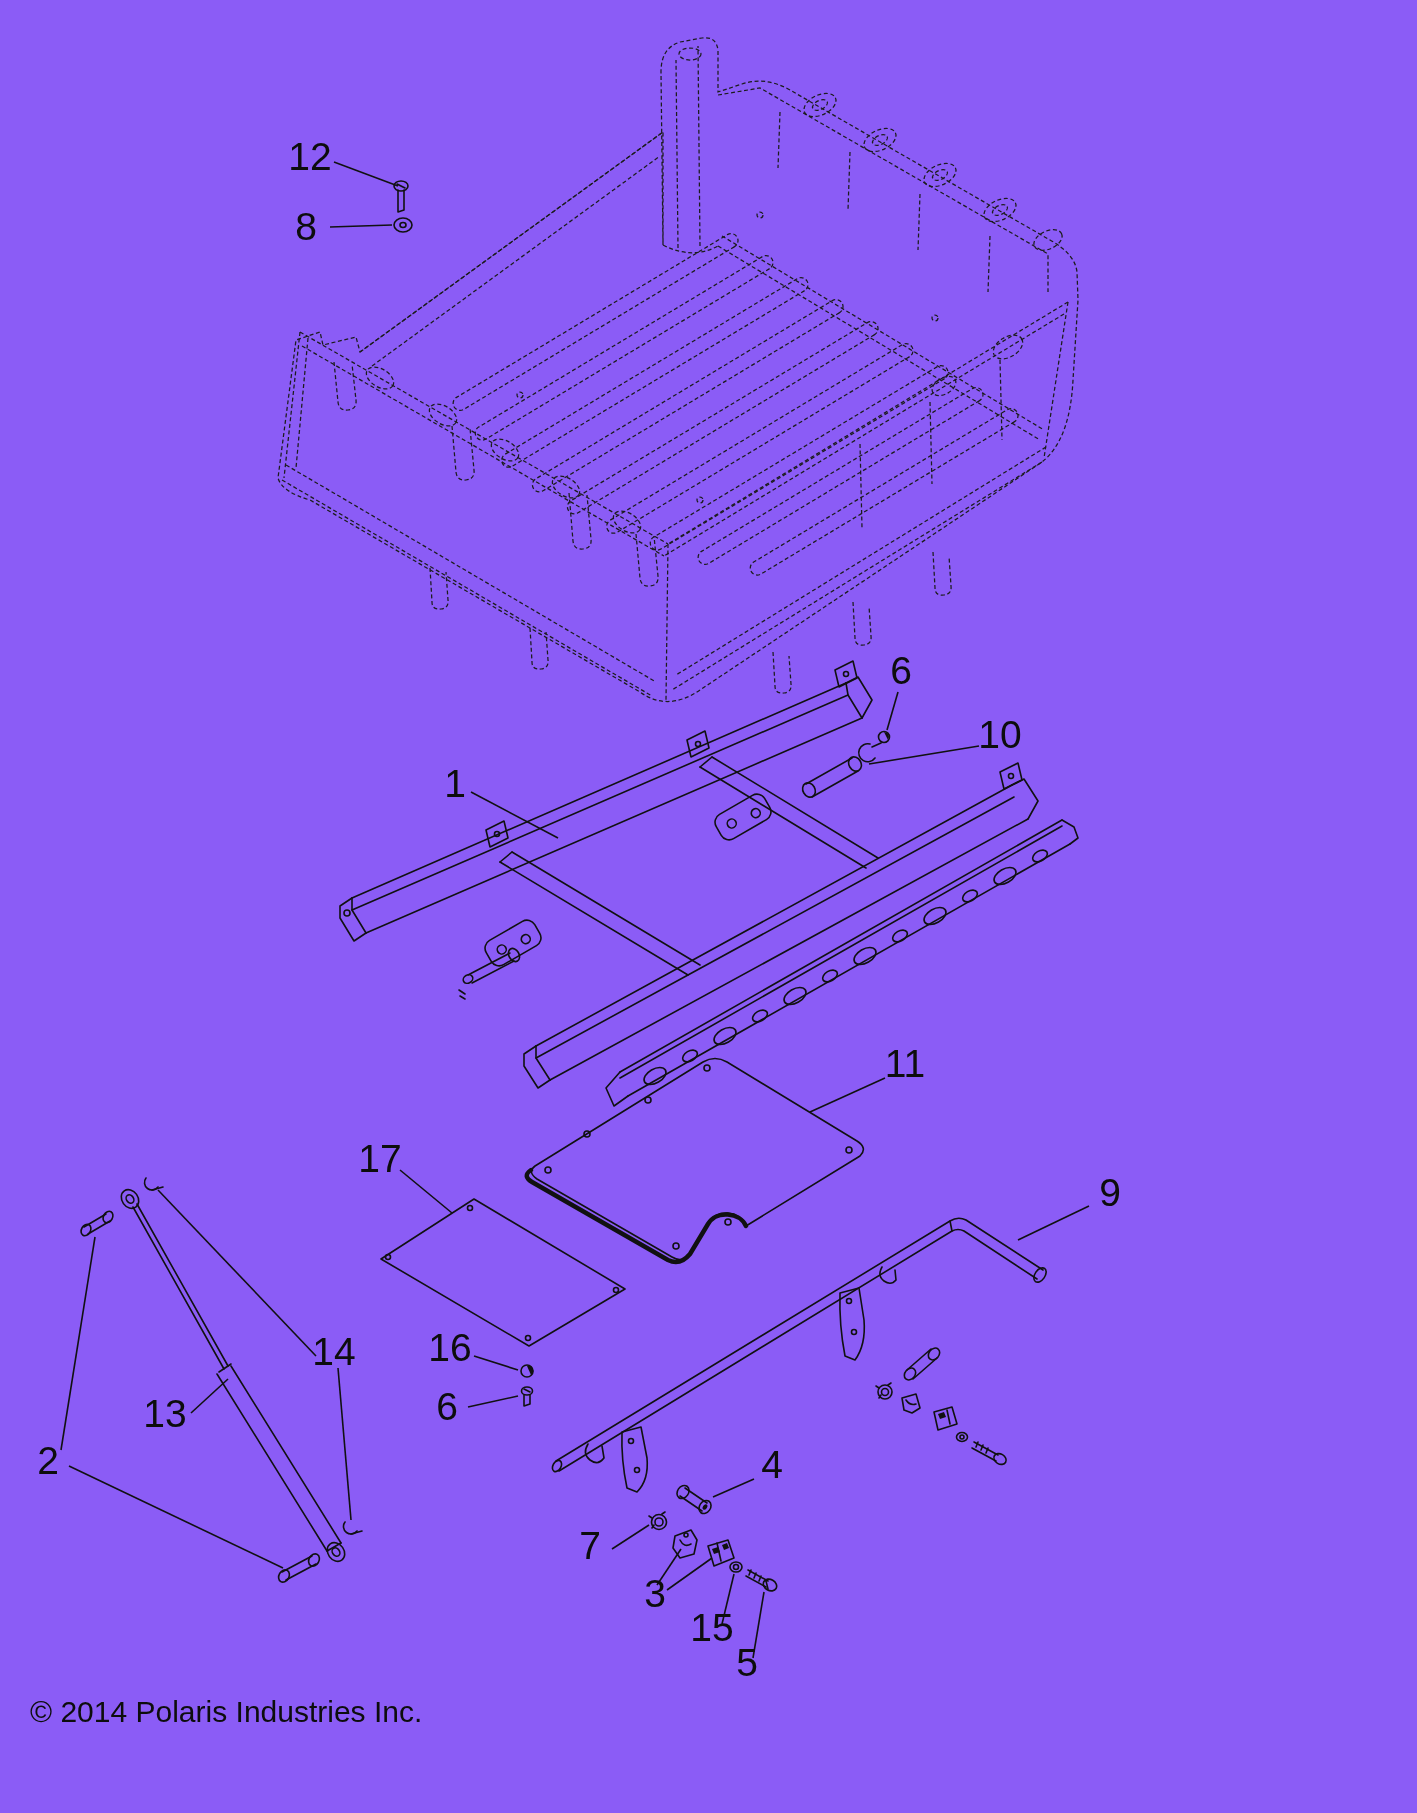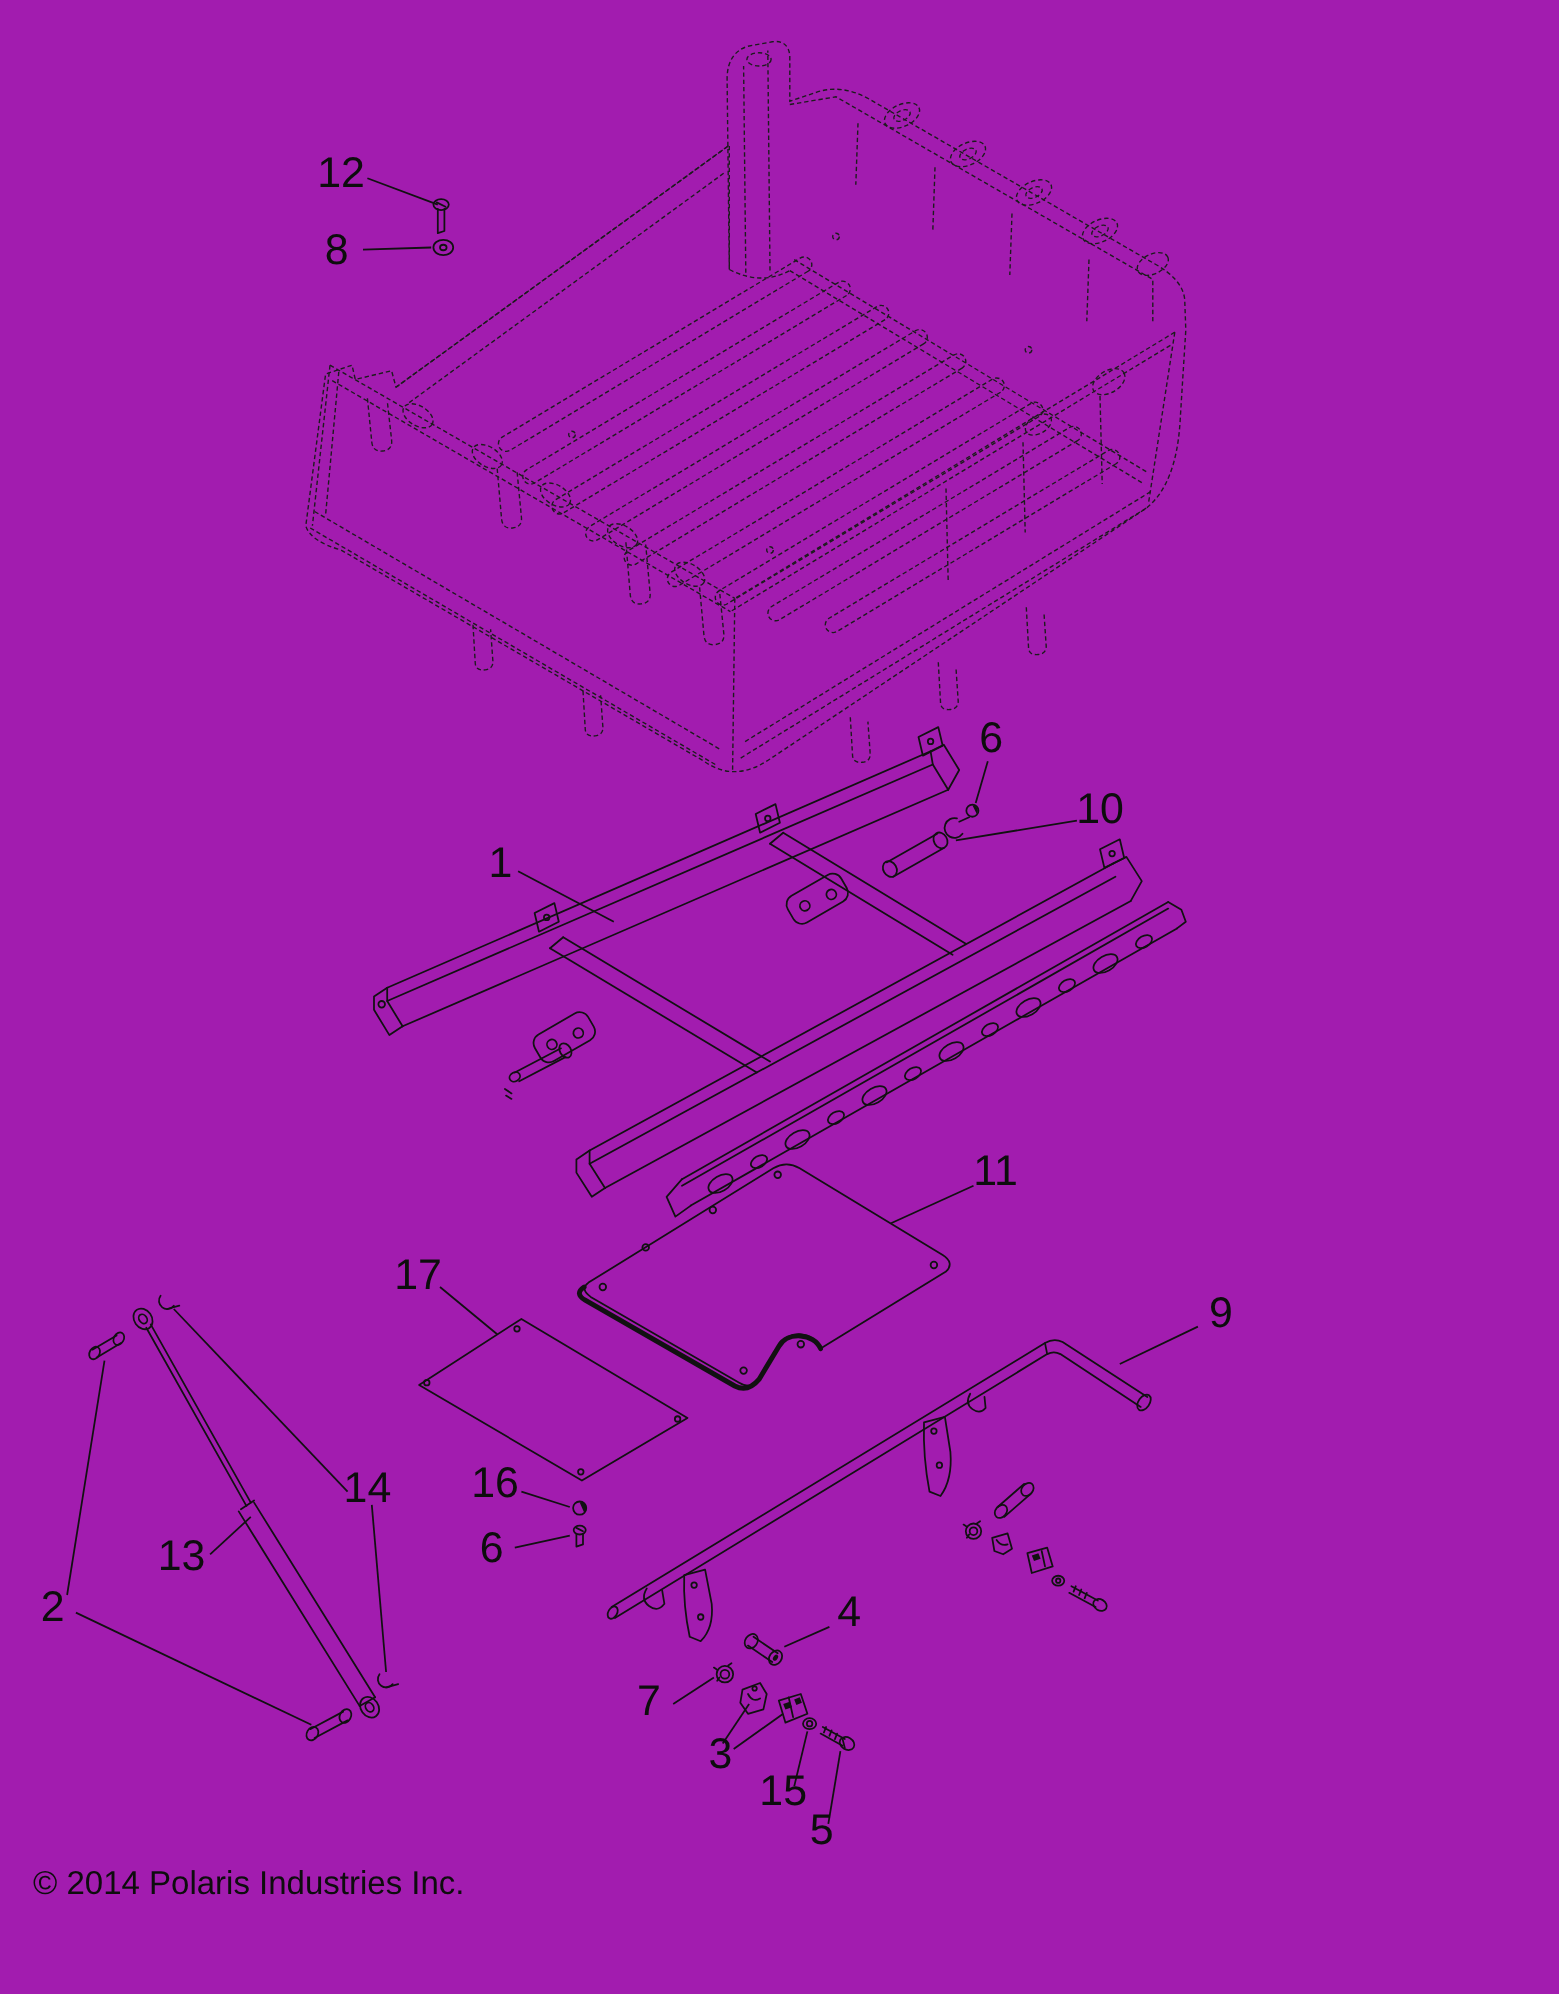--- a/index.html
+++ b/index.html
@@ -1,16 +1,16 @@
 <!DOCTYPE html>
 <html><head>
 <meta charset="utf-8">
 <style>
   html,body{margin:0;padding:0;background:#ffffff;}
-  .canvas{position:relative;width:1417px;height:1813px;background:#a21caf;overflow:hidden;
+  .canvas{position:relative;width:1417px;height:1813px;background:#8b5cf6;overflow:hidden;
           font-family:"Liberation Sans", sans-serif;}
   svg{position:absolute;left:0;top:0;}
   .phantom path,.phantom line,.phantom ellipse,.phantom rect,.phantom circle{
       fill:none;stroke:#1c1c1c;stroke-width:1.25;stroke-dasharray:4 2.6;}
   .solid path,.solid line,.solid ellipse,.solid rect,.solid circle{
       fill:none;stroke:#111;stroke-width:1.6;stroke-linecap:round;stroke-linejoin:round;}
   .thick{stroke-width:4.5 !important;}
   .fillb{fill:#111 !important;stroke:none !important;}
   .callout-label{font-family:"Liberation Sans", sans-serif;font-size:39px;fill:#0d0d0d;}
   .leader{stroke:#111;stroke-width:1.6;fill:none;}

